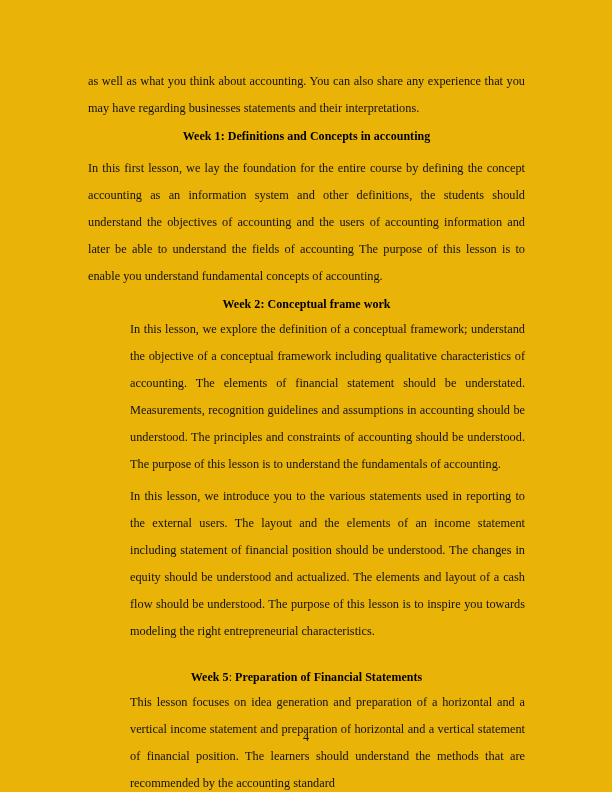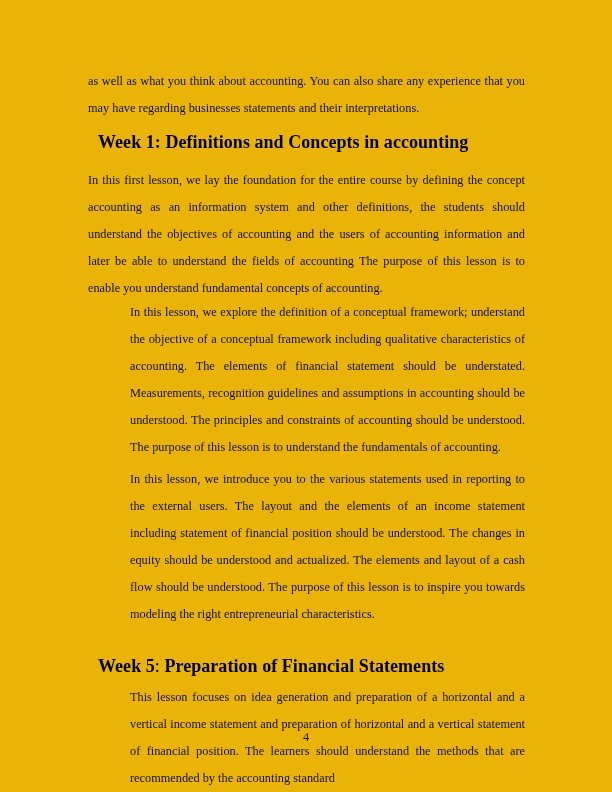--- a/index.html
+++ b/index.html
@@ -38,26 +38,26 @@
     text-justify: inter-word;
     margin: 0;
     color: #111111;
   }
   
   .para.tight-top {
     margin-top: -3px;
     margin-left: 42px;
   }
   h2.heading {
-    font-size: 18px;
+    font-size: 12px;
     font-weight: bold;
     line-height: 21px;
-    margin: 10px;
+    margin: 4px;
     padding: 0;
-    text-align: left;
+    text-align: center;
     color: #000000;
     letter-spacing: 0.05px;
   }
   h2.heading .nonbold-colon {
     font-weight: normal;
   }
   .gap-sm { height: 4px; }
   .gap-lg { height: 18px; }
   .pagenum {
     position: absolute;
@@ -75,20 +75,21 @@
 
 <div class="page">
   <div class="content">
 
     <p class="para">as well as what you think about accounting. You can also share any experience that you may have regarding businesses statements and their interpretations.</p>
 
     <h2 class="heading">Week 1: Definitions and Concepts in accounting</h2>
     <div class="gap-sm"></div>
     <p class="para">In this first lesson, we lay the foundation for the entire course by defining the concept accounting as an information system and other definitions, the students should understand the objectives of accounting and the users of accounting information and later be able to understand the fields of accounting The purpose of this lesson is to enable you understand fundamental concepts of accounting.</p>
 
+    <h2 class="heading">Week 2: Conceptual frame work</h2>
     <p class="para tight-top">In this lesson, we explore the definition of a conceptual framework; understand the objective of a conceptual framework including qualitative characteristics of accounting. The elements of financial statement should be understated. Measurements, recognition guidelines and assumptions in accounting should be understood. The principles and constraints of accounting should be understood. The purpose of this lesson is to understand the fundamentals of accounting.</p>
 
     <div class="gap-sm"></div>
 
     <div class="gap-sm"></div>
     <p class="para tight-top">In this lesson, we introduce you to the various statements used in reporting to the external users. The layout and the elements of an income statement including statement of financial position should be understood. The changes in equity should be understood and actualized. The elements and layout of a cash flow should be understood. The purpose of this lesson is to inspire you towards modeling the right entrepreneurial characteristics.</p>
 
     <div class="gap-lg"></div>
     <h2 class="heading"><span>Week 5</span><span class="nonbold-colon">:</span><span> Preparation of Financial Statements</span></h2>
     <p class="para tight-top">This lesson focuses on idea generation and preparation of a horizontal and a vertical income statement and preparation of horizontal and a vertical statement of financial position. The learners should understand the methods that are recommended by the accounting standard</p>

